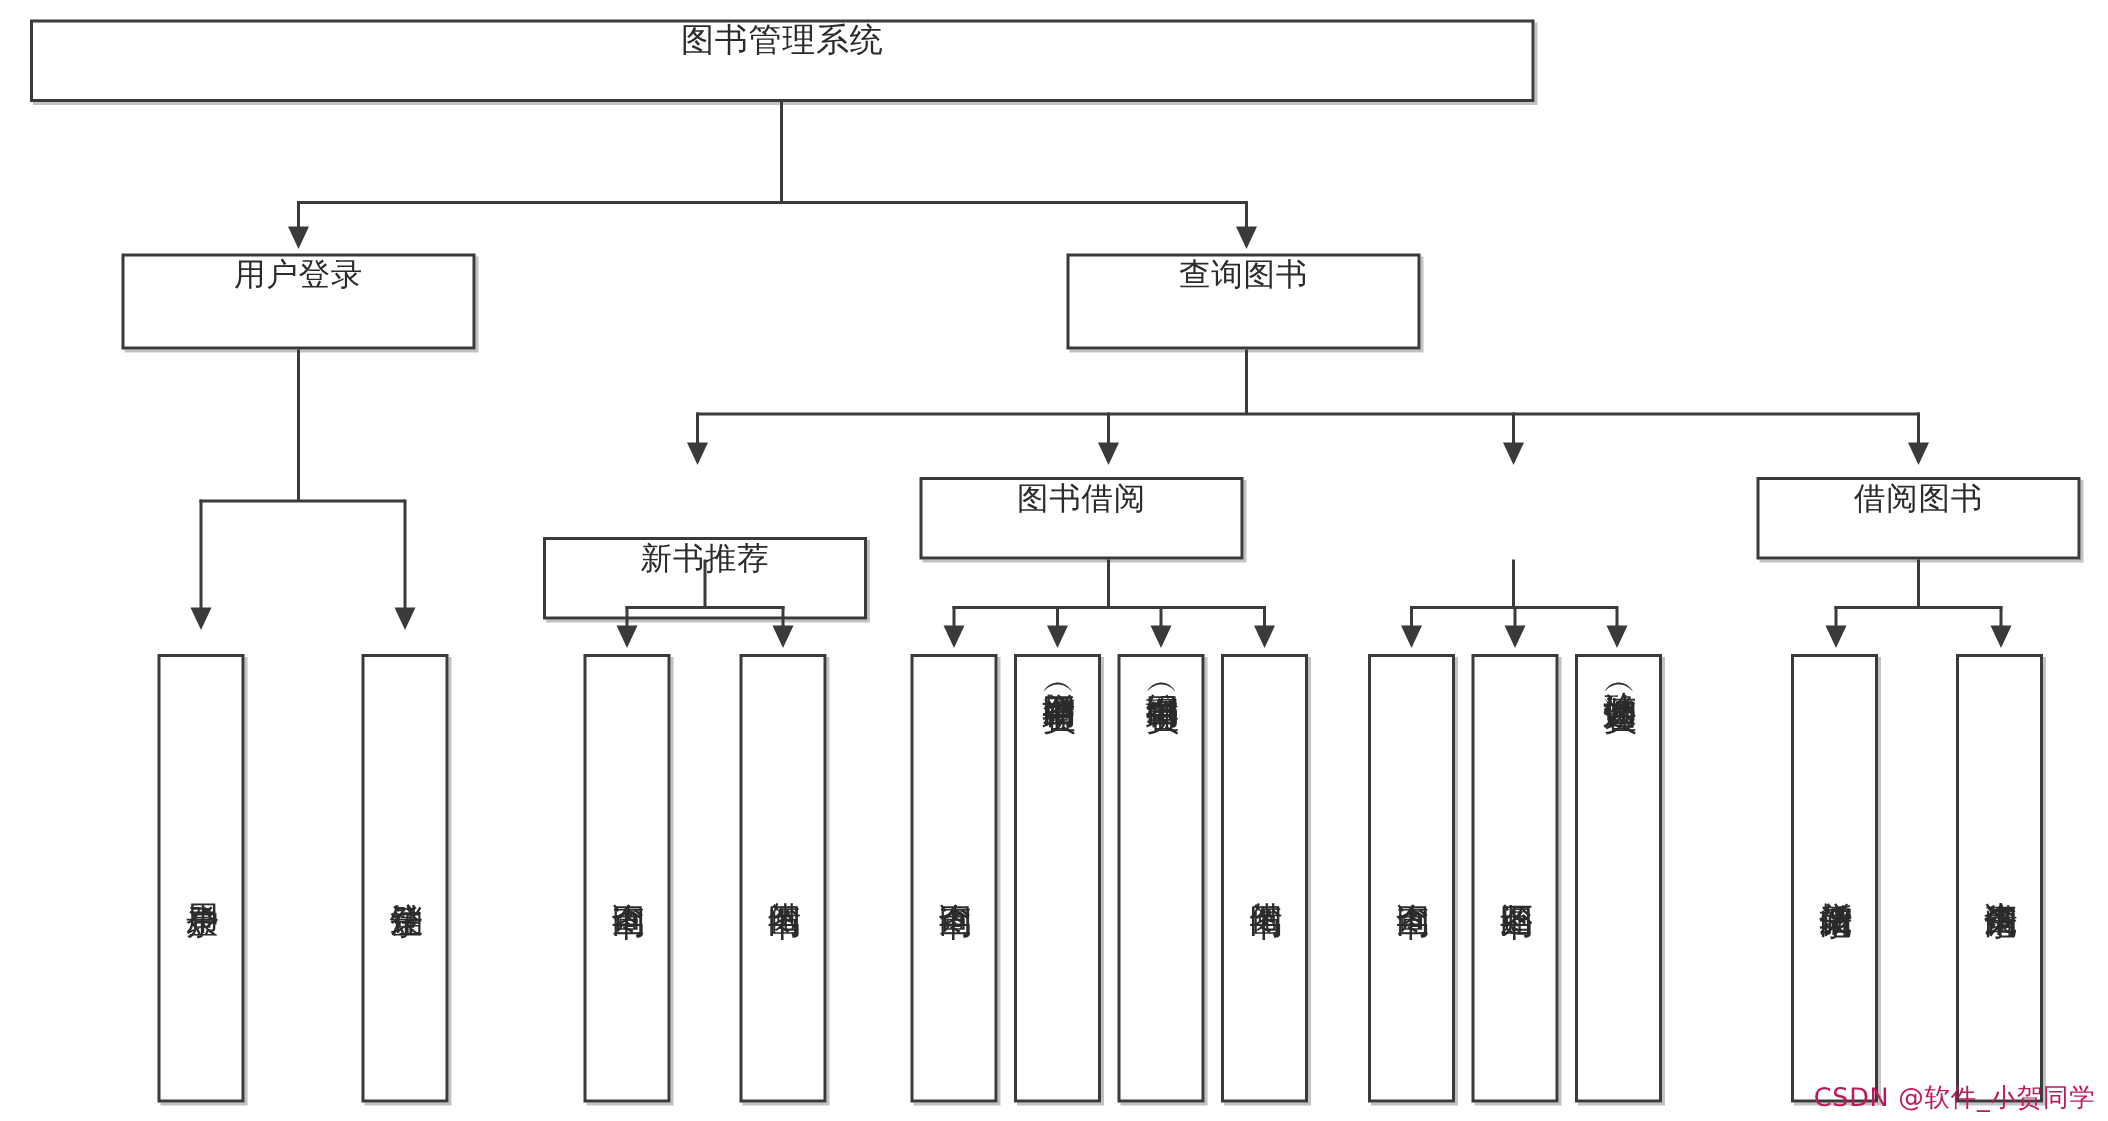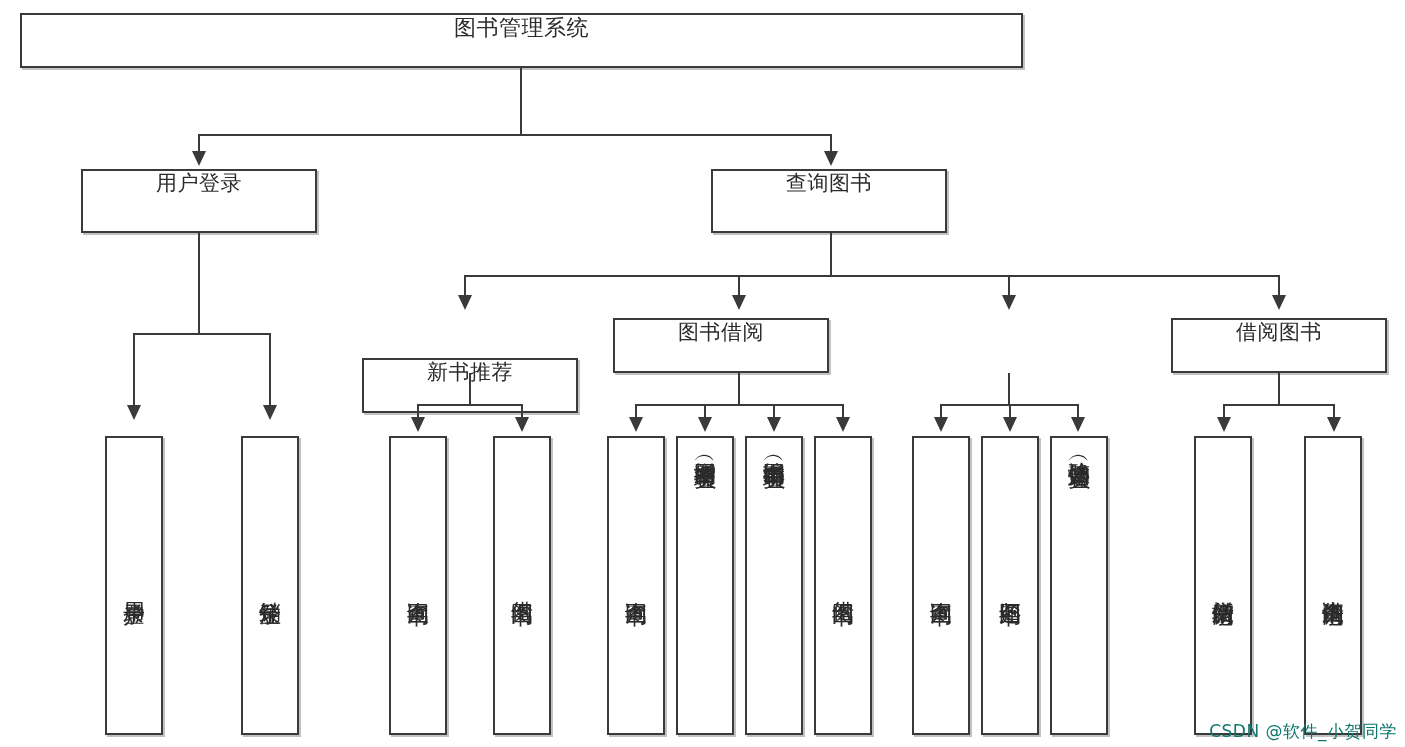--- a/index.html
+++ b/index.html
@@ -74,21 +74,21 @@
     height: 0;
     border-left: 7px solid transparent;
     border-right: 7px solid transparent;
     border-top: 15px solid #3a3a3a;
   }
   .watermark {
     position: absolute;
     right: 8px;
     bottom: 4px;
     font-size: 17px;
-    color: #0f766e;
+    color: #be185d;
     letter-spacing: 0.5px;
     white-space: nowrap;
     pointer-events: none;
   }
 </style>
 </head>
 <body>
 
 <div id="canvas">
 

